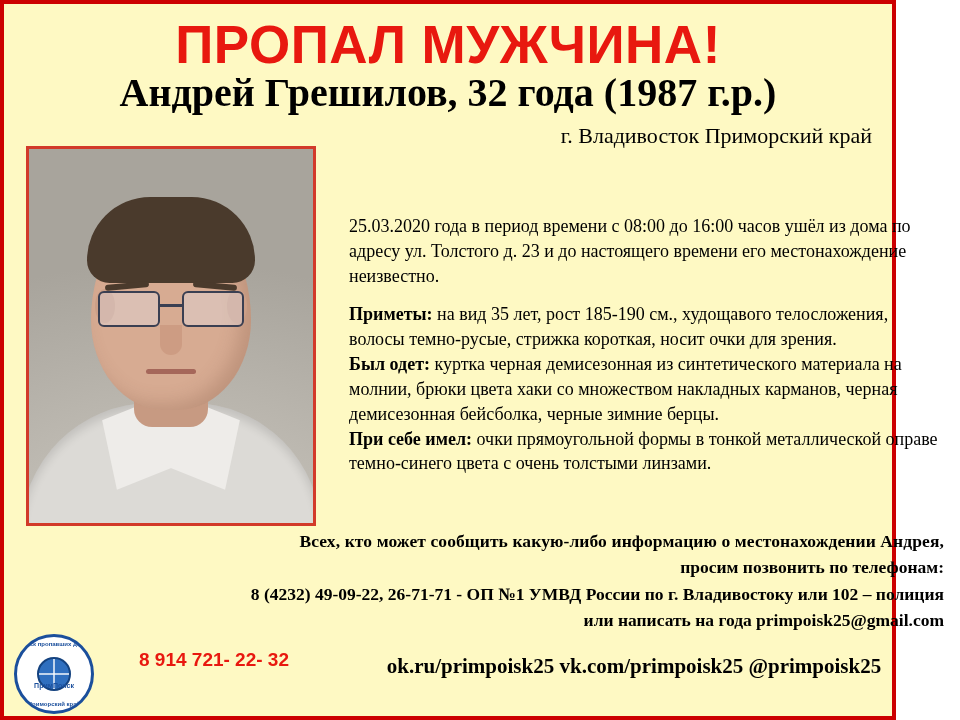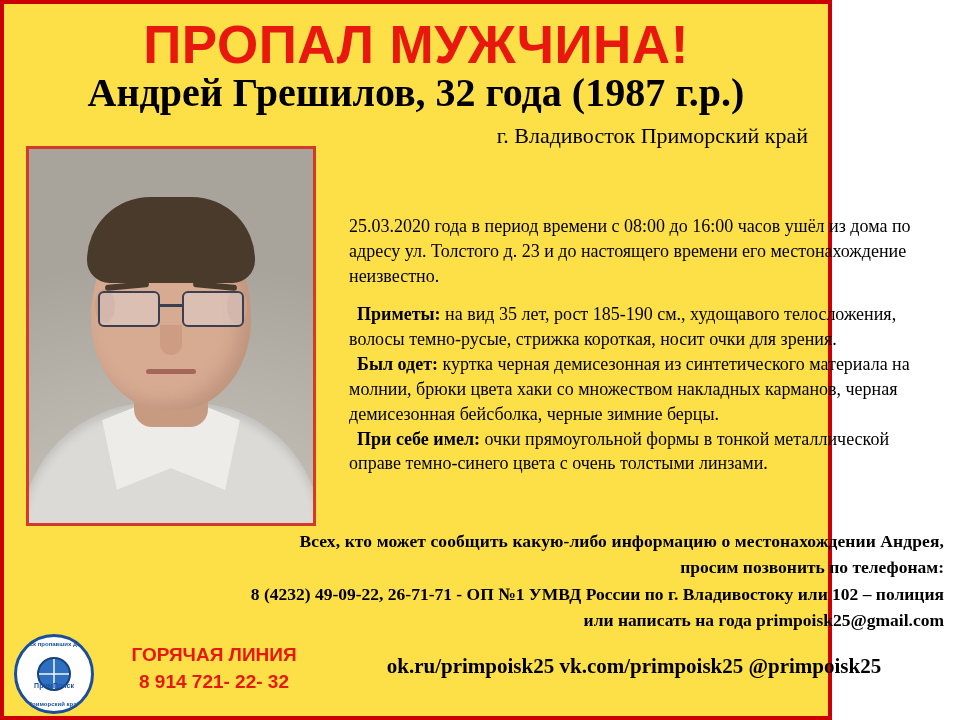--- a/index.html
+++ b/index.html
@@ -9,25 +9,25 @@
   body {
     width: 960px;
     height: 720px;
     background: #ffffff;
     font-family: "Liberation Serif", serif;
     color: #111111;
     overflow: hidden;
   }
   .poster {
     position: relative;
-    width: 832px;
+    width: 896px;
     height: 720px;
     box-sizing: border-box;
     border: 4px solid #cc0000;
-    background: #fde047;
+    background: #fef9c3;
   }
 
   
   .headline {
     text-align: center;
     color: #e8180f;
     font-family: "Liberation Sans", sans-serif;
     font-weight: bold;
     font-size: 53px;
     letter-spacing: 0.5px;
@@ -196,21 +196,21 @@
     position: absolute;
     left: 345px;
     top: 210px;
     width: 595px;
     font-size: 18px;
     line-height: 1.38;
     color: #000000;
   }
   .para { margin-bottom: 14px; }
   .para:last-child { margin-bottom: 0; }
-  .lbl { font-weight: bold; margin-left: 8px; }
+  .lbl { font-weight: bold; }
 
   
   .appeal {
     position: absolute;
     left: 20px;
     top: 524px;
     width: 920px;
     text-align: right;
     font-size: 17.5px;
     font-weight: bold;
@@ -367,19 +367,18 @@
   </div>
 
   <div class="footer">
     <div class="logo">
       <div class="ring-text-top">Поиск пропавших детей</div>
       <div class="globe"></div>
       <div class="brandname">ПримПоиск</div>
       <div class="ring-text-bottom">Приморский край</div>
     </div>
     <div class="hotline">
-      <div class="hl-title">ГОРЯЧАЯ ЛИНИЯ</div>
       <div class="hl-phone">8 914 721- 22- 32</div>
     </div>
     <div class="socials">ok.ru/primpoisk25 vk.com/primpoisk25  @primpoisk25</div>
   </div>
 
 </div>
 
 </body></html>

